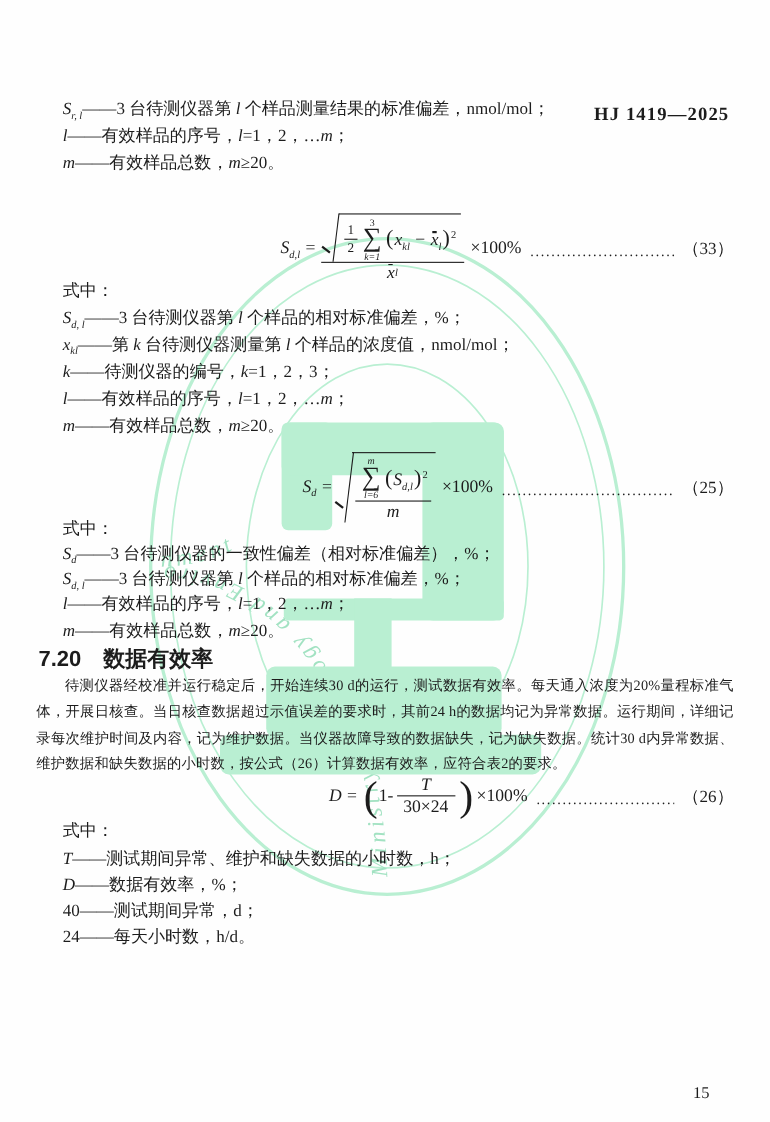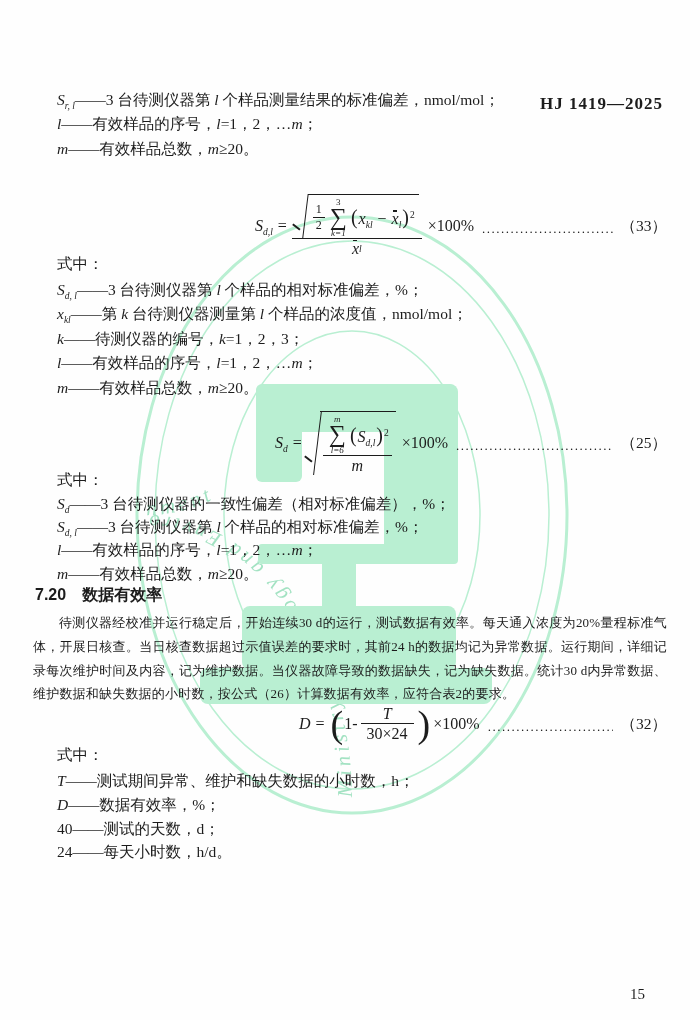--- a/index.html
+++ b/index.html
@@ -25,21 +25,21 @@
   sup{font-size:9.5px;line-height:0;}
   .bar{position:relative;}
   .bar::before{content:"";position:absolute;top:0px;left:1px;right:2px;height:1.2px;background:#1c1c1c;}
 
   .shizhong{left:57px;font-size:15.5px;}
 
   .para{left:33px;width:634px;font-size:13px;line-height:23.8px;
     text-align:justify;text-indent:2em;letter-spacing:0.2px;}
 
   .sect{left:35px;font-family:"Liberation Sans","DejaVu Sans",sans-serif;
-    font-weight:bold;font-size:16px;}
+    font-weight:bold;font-size:20px;}
 
   .pageno{top:986px;right:55px;font-size:15px;}
 
   
   .eq-row{position:absolute;left:33px;right:33px;display:flex;align-items:center;z-index:1;}
   .eq-indent{flex:none;}
   .formula{flex:none;display:inline-flex;align-items:center;font-size:16px;white-space:nowrap;}
   .fop{margin:0 5px;}
   .ftimes{margin-left:6px;}
   .leader{flex:1 1 0;overflow:hidden;white-space:nowrap;font-size:13px;letter-spacing:1.5px;
@@ -209,26 +209,26 @@
       <span class="frac" style="margin:0 3px">
         <span class="fnum">
             <span class="it">T</span>
           </span>
         <span class="fden">30×24</span>
       </span>
       <span class="bigp">)</span>
       <span class="ftimes" style="margin-left:2px">×100%</span>
     </div>
     <div class="leader"><span>........................................................................................................................</span></div>
-    <div class="eq-no">（32）</div>
+    <div class="eq-no">（26）</div>
   </div>
 
   <div class="layer shizhong" style="top:745px">式中：</div>
   <div class="layer defblock lh238" style="top:769px">
     <div class="defline"><span class="it">T</span><span>——测试期间异常、维护和缺失数据的小时数，h；</span></div>
     <div class="defline"><span class="it">D</span><span>——数据有效率，%；</span></div>
-    <div class="defline"><span>40</span><span>——测试的天数，d；</span></div>
+    <div class="defline"><span>40</span><span>——测试期间异常，d；</span></div>
     <div class="defline"><span>24</span><span>——每天小时数，h/d。</span></div>
   </div>
 
   <div class="layer pageno">15</div>
 
 </div>
 
 </body></html>

